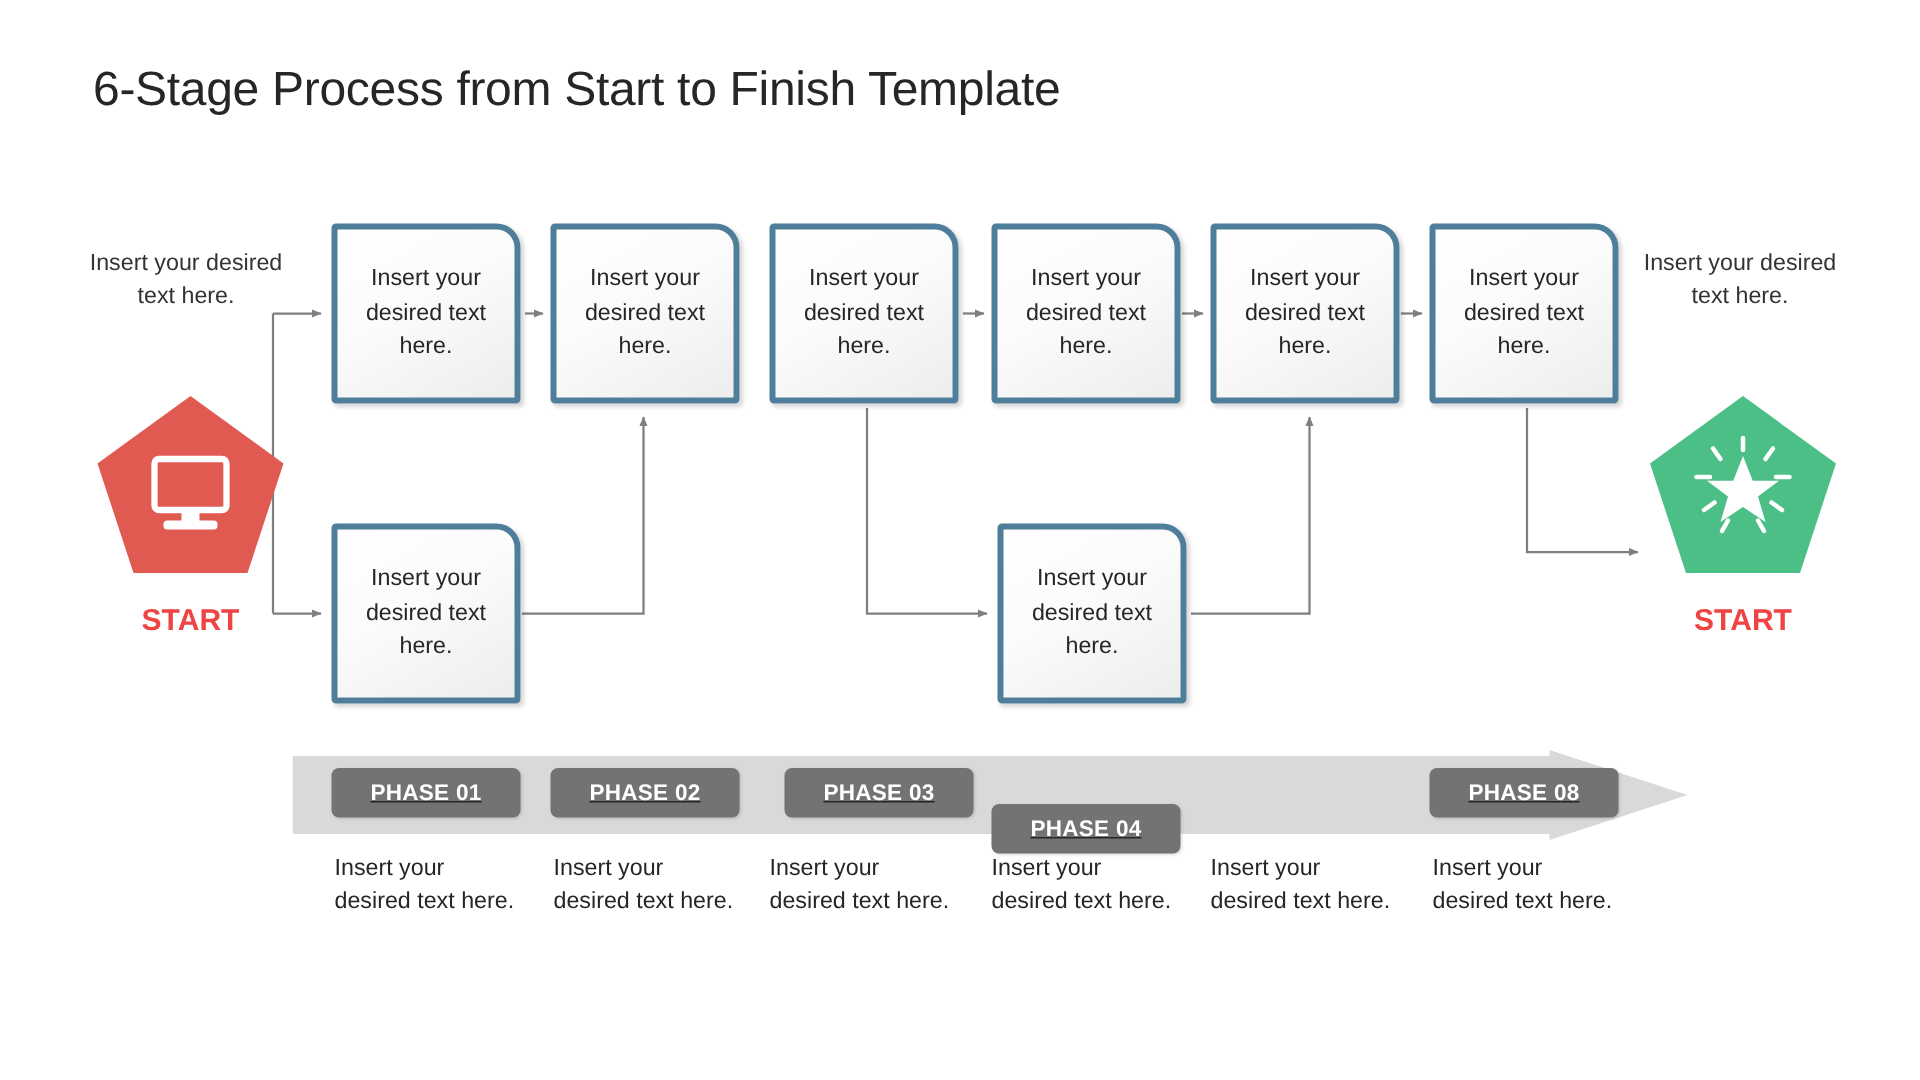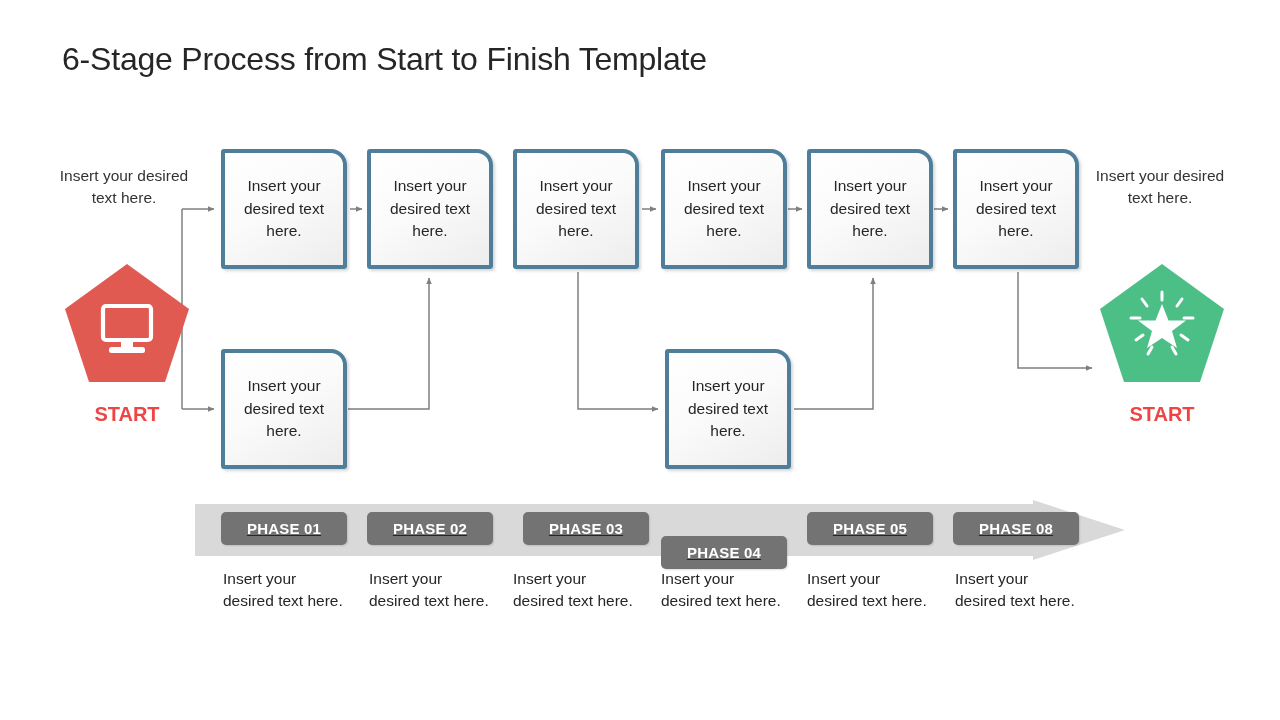--- a/index.html
+++ b/index.html
@@ -240,23 +240,20 @@
   </div>
   <div class="phase-chip" style="left:367px;">
     <span>PHASE 02</span>
   </div>
   <div class="phase-chip" style="left:513px;margin-left:10px;">
     <span>PHASE 03</span>
   </div>
   <div class="phase-chip" style="left:661px;margin-top:24px;">
     <span>PHASE 04</span>
   </div>
-  <div class="phase-chip" style="left:807px;">
-    <span>PHASE 05</span>
-  </div>
   <div class="phase-chip" style="left:953px;">
     <span>PHASE 08</span>
   </div>
 
   <div class="caption" style="left:223px;">Insert your desired text here.</div>
   <div class="caption" style="left:369px;">Insert your desired text here.</div>
   <div class="caption" style="left:513px;">Insert your desired text here.</div>
   <div class="caption" style="left:661px;">Insert your desired text here.</div>
   <div class="caption" style="left:807px;">Insert your desired text here.</div>
   <div class="caption" style="left:955px;">Insert your desired text here.</div>

